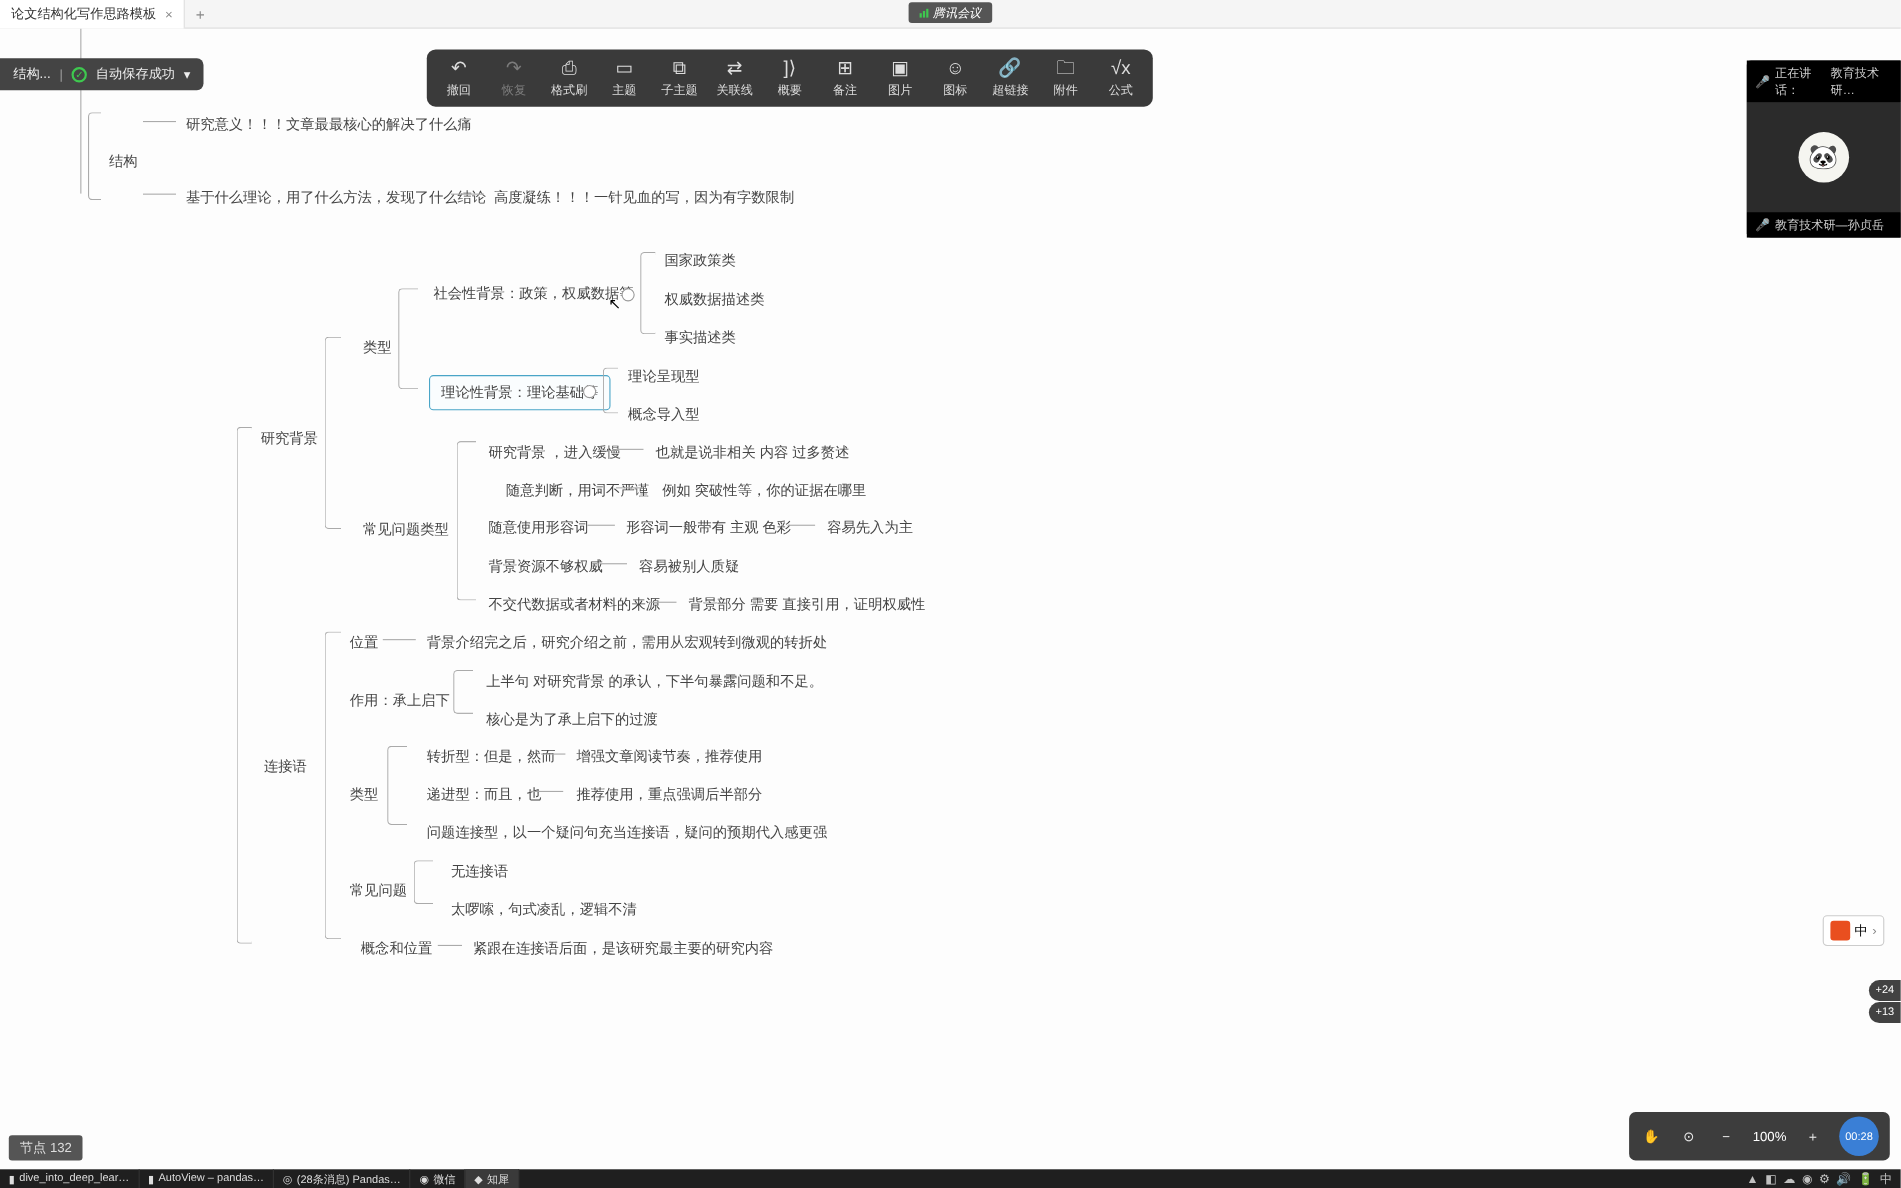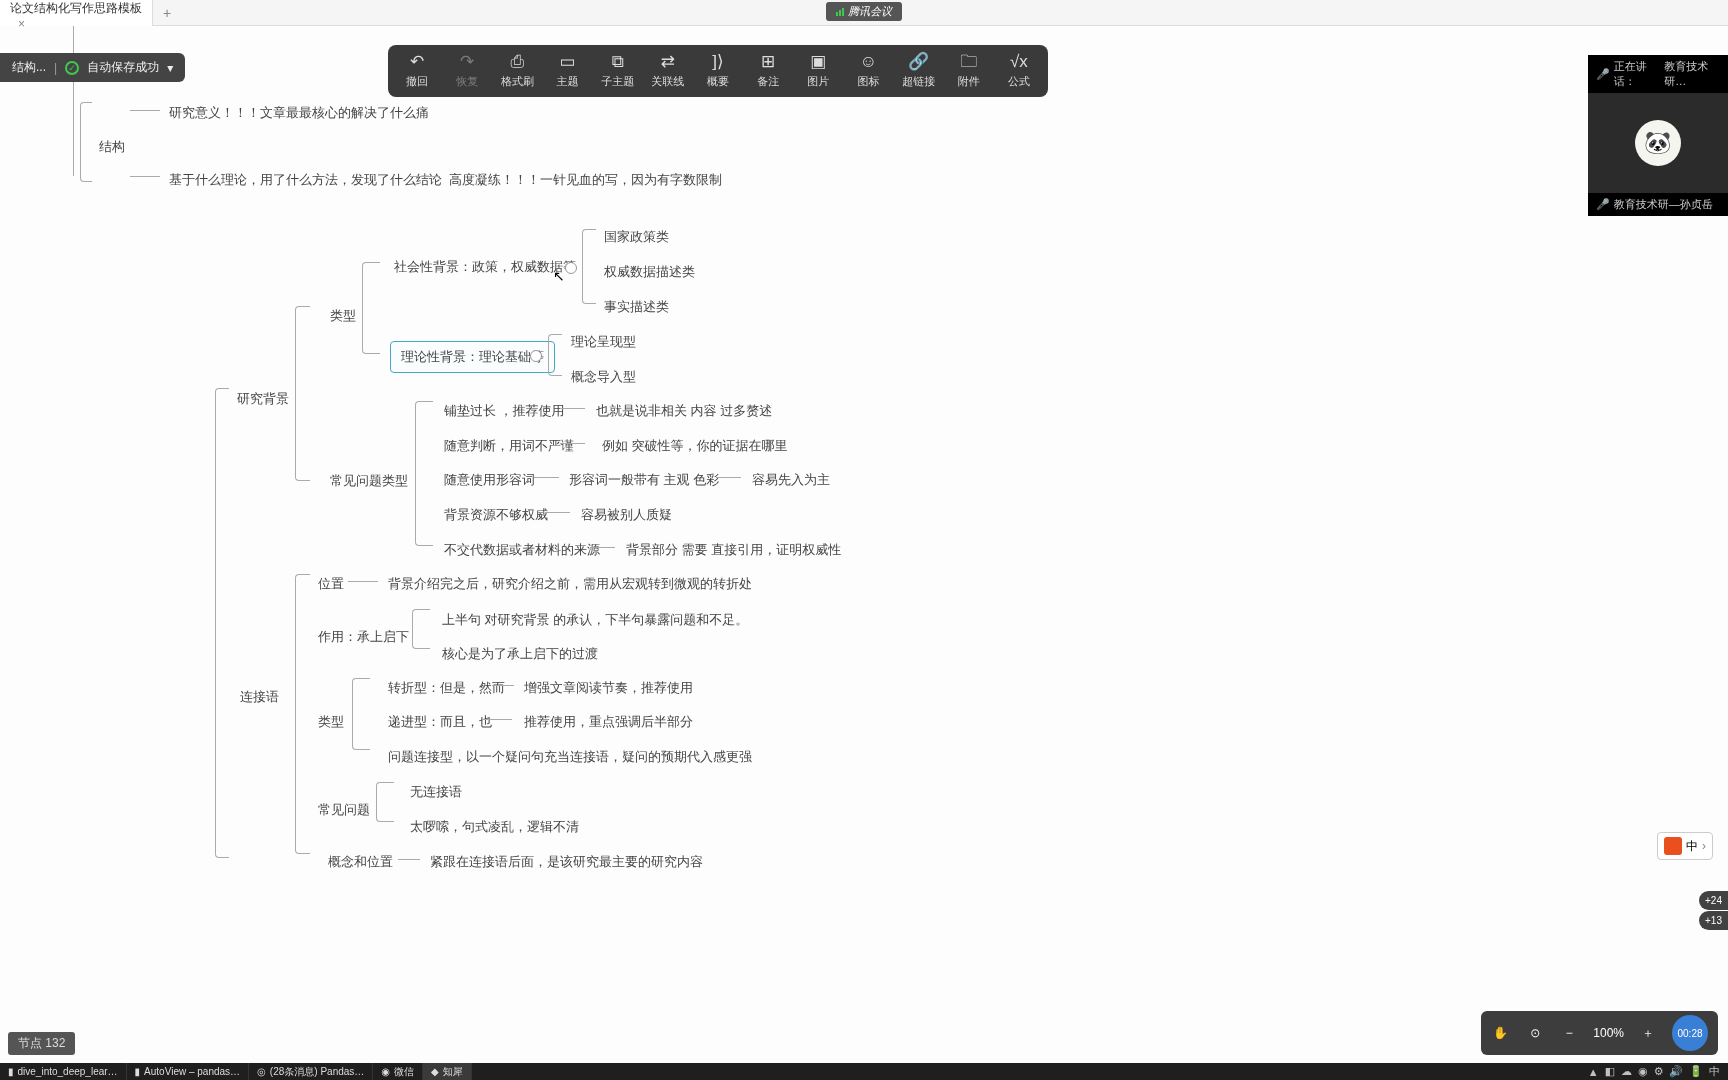--- a/index.html
+++ b/index.html
@@ -21,23 +21,23 @@
     border-bottom: 1px solid #ddd;
     display: flex;
     align-items: center;
   }
   .tab {
     height: 26px;
     background: #fff;
     border-right: 1px solid #ddd;
     padding: 0 10px;
     display: flex;
+    align-items: center;
     font-size: 12px;
     color: #333;
-    flex-direction: column;
   }
   .tab-close { margin-left: 8px; color: #888; cursor: pointer; }
   .tab-add { padding: 0 10px; color: #888; font-size: 14px; cursor: pointer; }
   .tencent-badge {
     position: absolute;
     top: 2px; left: 50%;
     transform: translateX(-50%);
     background: #555;
     color: #fff;
     font-size: 11px;
@@ -401,24 +401,24 @@
   <div class="cursor" style="top:242px;left:553px">↖</div>
 
   <div class="node selected" style="top:315px;left:390px">理论性背景：理论基础等</div>
   <div class="collapse-dot" style="top:324px;left:530px"></div>
   <div class="bracket" style="top:308px;left:548px;height:42px;width:14px"></div>
   <div class="node" style="top:305px;left:567px">理论呈现型</div>
   <div class="node" style="top:340px;left:567px">概念导入型</div>
 
   <div class="node" style="top:444px;left:326px">常见问题类型</div>
   <div class="bracket" style="top:375px;left:415px;height:145px;width:18px"></div>
-  <div class="node" style="top:374px;left:440px">铺垫过长 ，推荐使用</div>
+  <div class="node" style="top:374px;left:440px">研究背景 ，进入缓慢</div>
   <div class="h-line branch-line" style="top:382px;left:560px;width:25px"></div>
   <div class="node" style="top:374px;left:592px">也就是说非相关 内容 过多赘述</div>
-  <div class="node" style="top:409px;left:440px">随意判断，用词不严谨</div>
+  <div class="node" style="top:409px;left:456px">随意判断，用词不严谨</div>
   <div class="h-line branch-line" style="top:417px;left:560px;width:25px"></div>
   <div class="node" style="top:409px;left:598px">例如 突破性等，你的证据在哪里</div>
   <div class="node" style="top:443px;left:440px">随意使用形容词</div>
   <div class="h-line branch-line" style="top:451px;left:534px;width:25px"></div>
   <div class="node" style="top:443px;left:565px">形容词一般带有 主观 色彩</div>
   <div class="h-line branch-line" style="top:451px;left:716px;width:25px"></div>
   <div class="node" style="top:443px;left:748px">容易先入为主</div>
   <div class="node" style="top:478px;left:440px">背景资源不够权威</div>
   <div class="h-line branch-line" style="top:486px;left:545px;width:25px"></div>
   <div class="node" style="top:478px;left:577px">容易被别人质疑</div>

